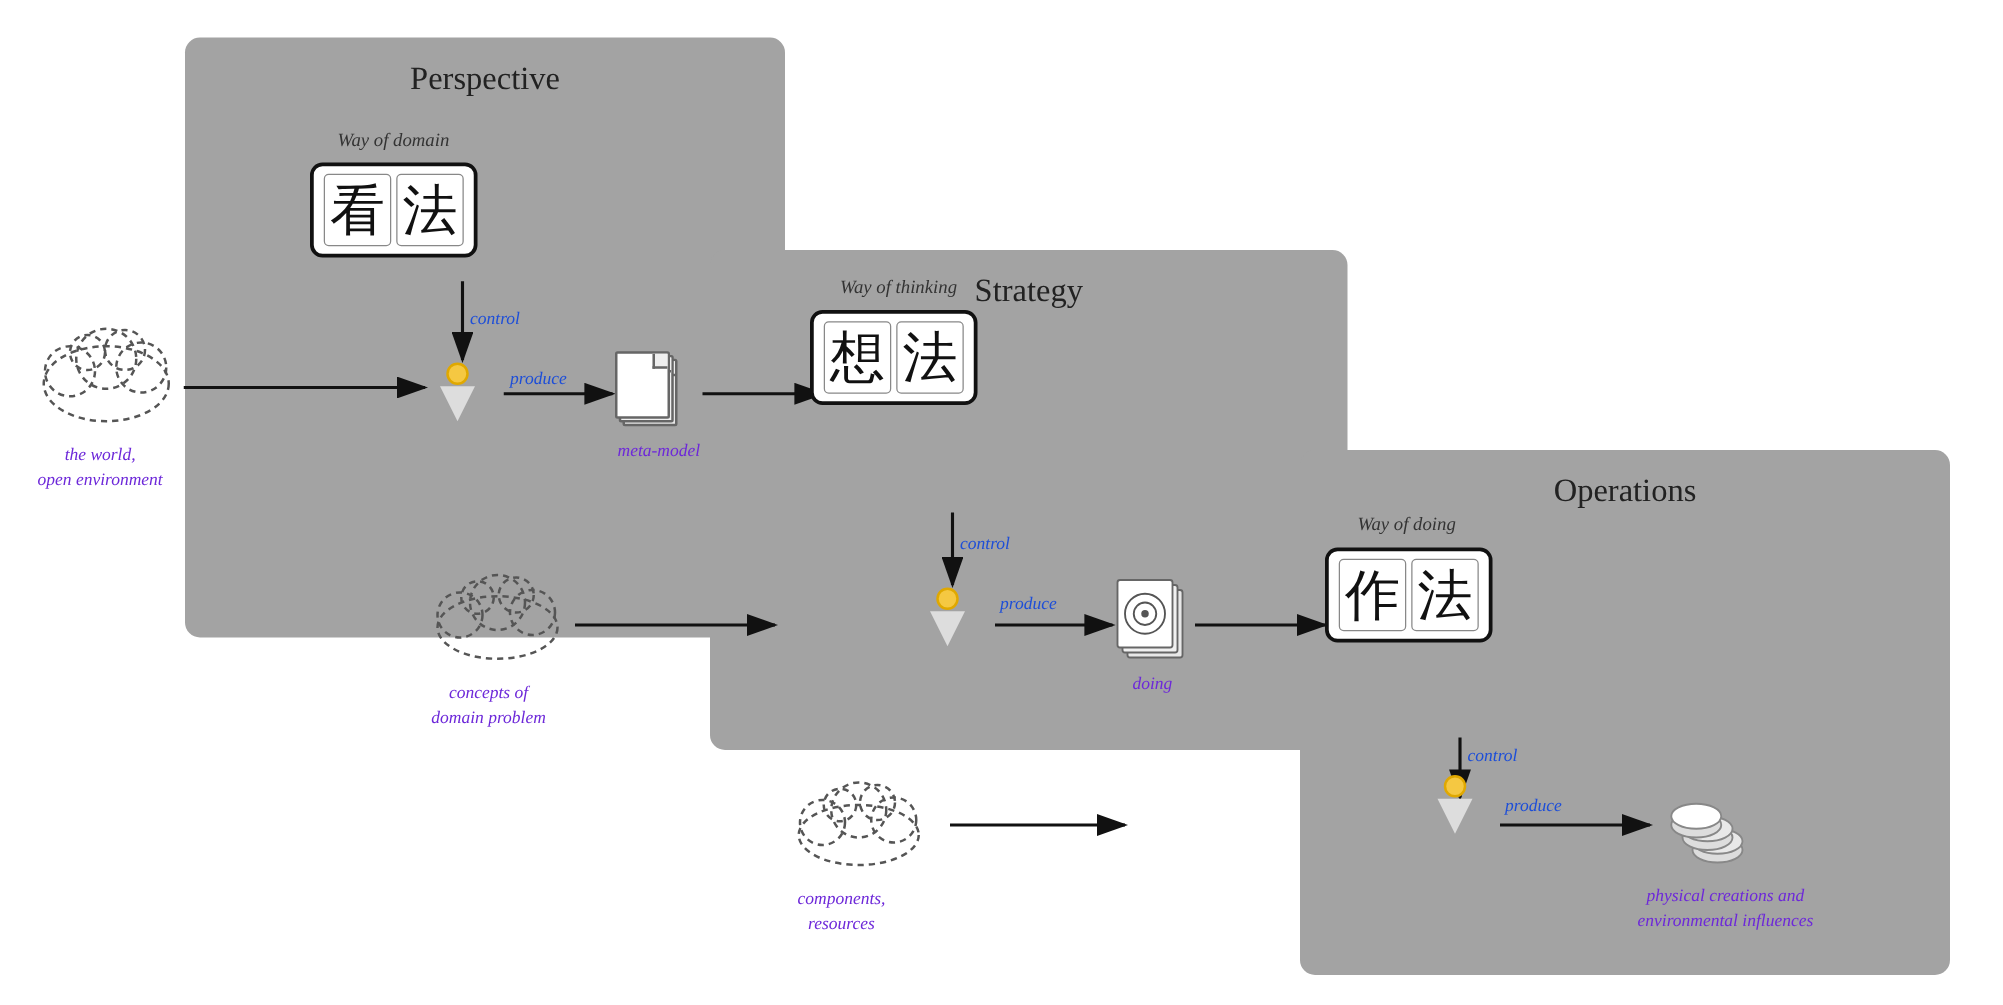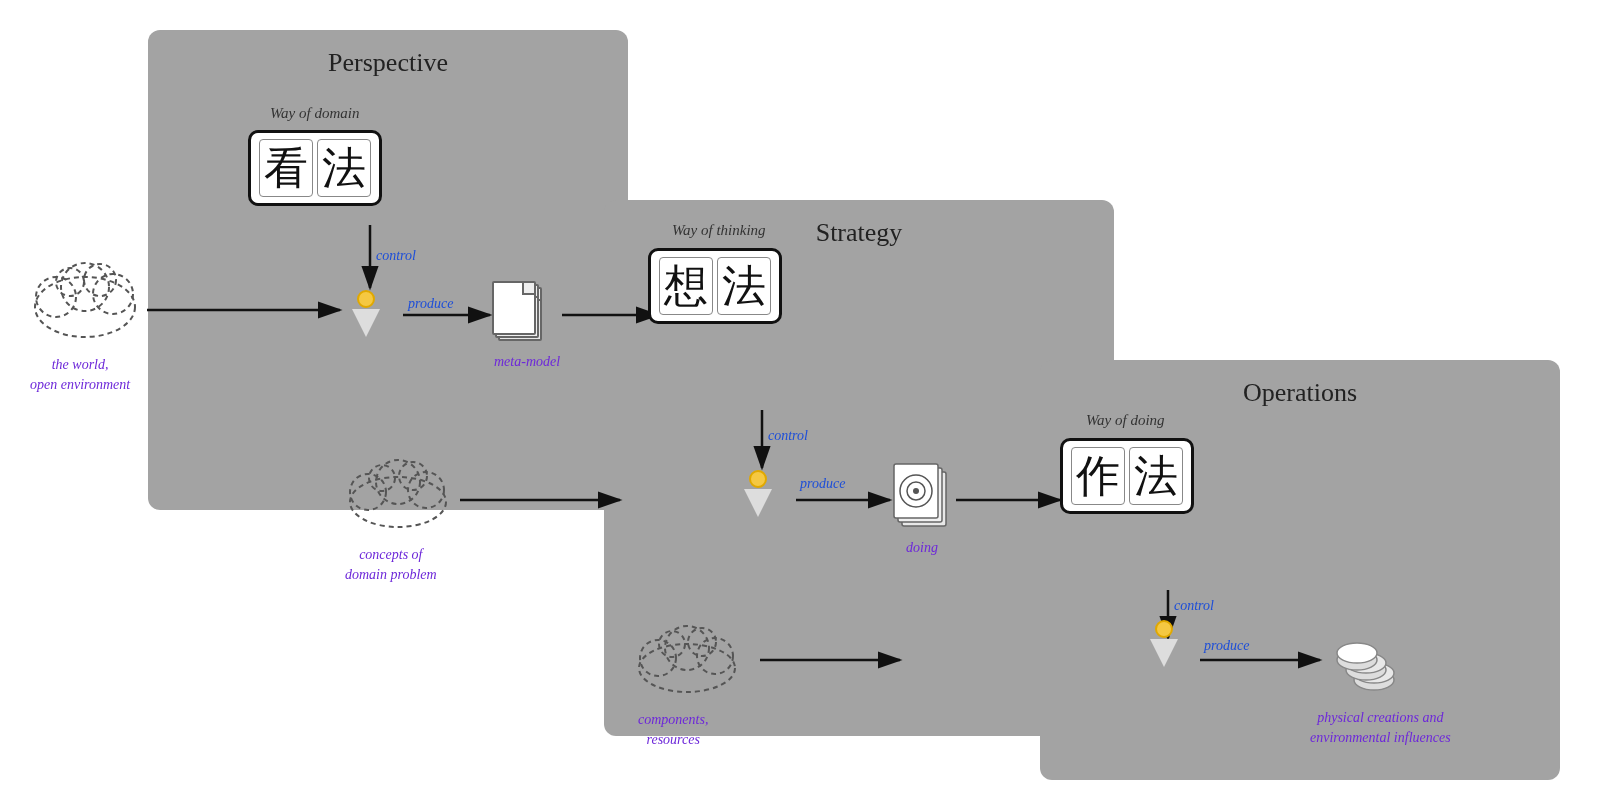--- a/index.html
+++ b/index.html
@@ -24,22 +24,22 @@
       border-radius: 12px;
       background: #a3a3a3;
     }
 
     .zone-perspective {
       left: 148px; top: 30px;
       width: 480px; height: 480px;
     }
 
     .zone-strategy {
-      left: 604px; top: 200px;
-      width: 510px; height: 536px;
+      left: 568px; top: 200px;
+      width: 510px; height: 400px;
     }
 
     .zone-operations {
       left: 1040px; top: 360px;
       width: 520px; height: 420px;
     }
 
     .zone-title {
       position: absolute;
       font-size: 26px;

